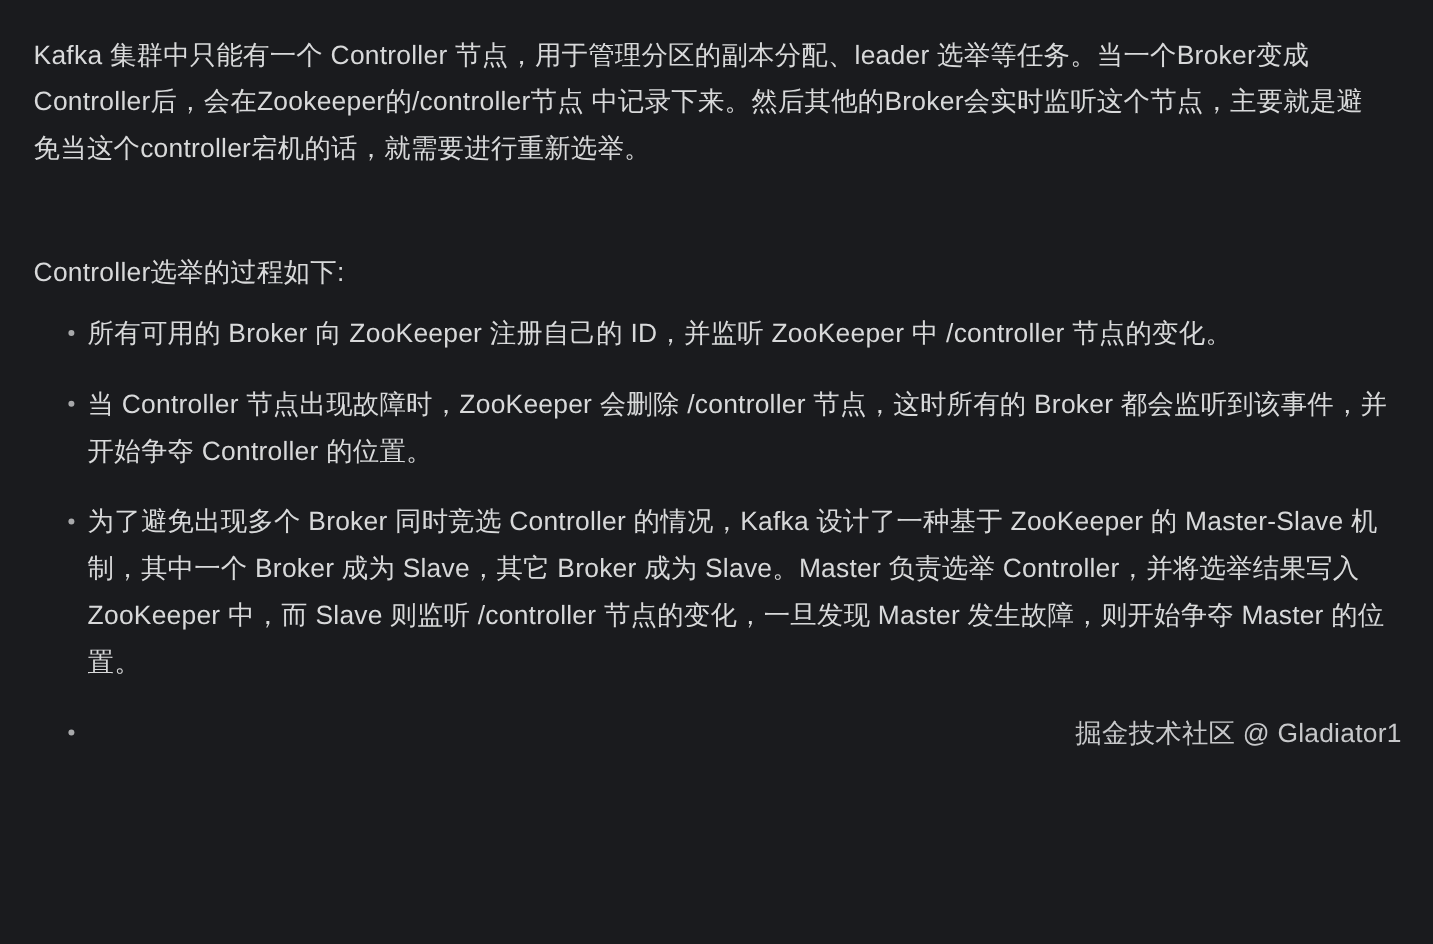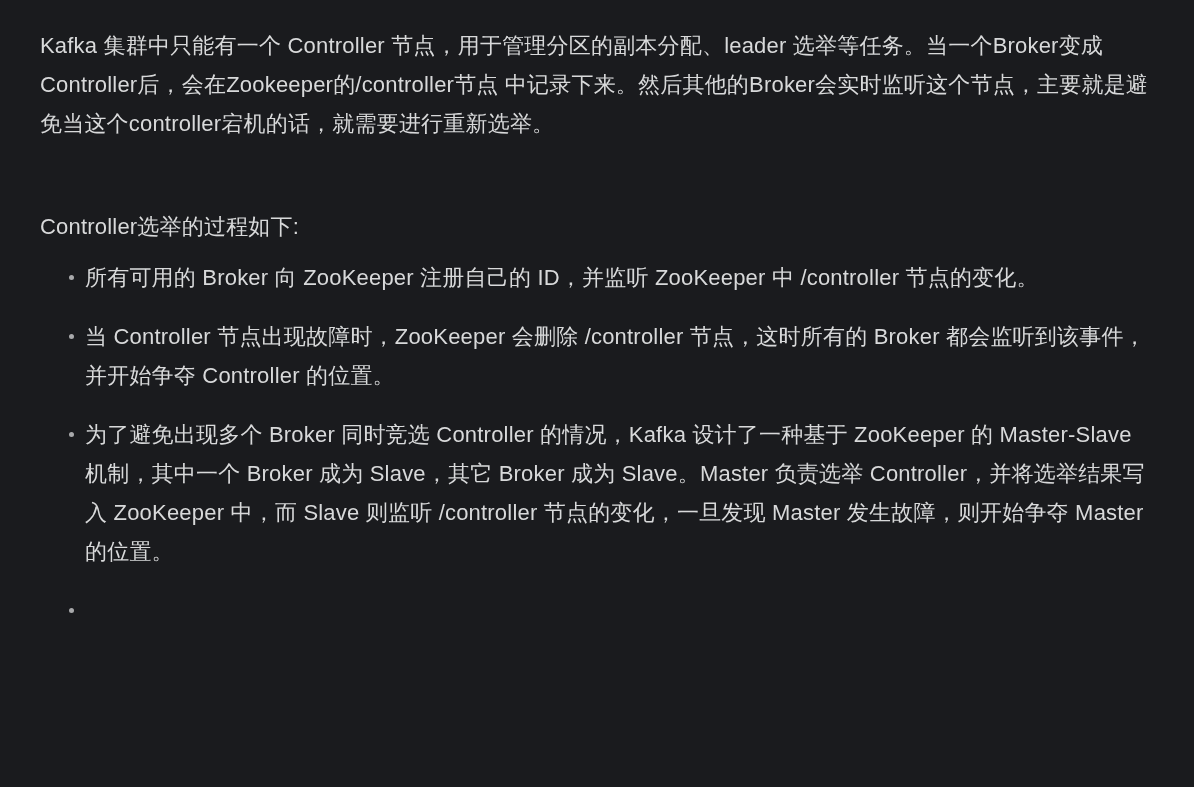--- a/index.html
+++ b/index.html
@@ -10,21 +10,21 @@
     width: 1194px;
     height: 787px;
     background: #1a1b1e;
     overflow: hidden;
     font-family: "Liberation Sans", "DejaVu Sans", sans-serif;
   }
   .page {
     box-sizing: border-box;
     width: 1194px;
     height: 702px;
-    padding: 26px 38px 0 40px;
+    padding: 26px 38px 0 28px;
     color: #d8d9da;
     font-size: 22px;
     line-height: 39px;
     letter-spacing: 0.2px;
   }
   .intro {
     margin: 0;
   }
   .list-heading {
     margin: 64px 0 0 0;
@@ -77,14 +77,15 @@
     </li>
     <li>
       <span class="bullet-dot"></span>
       <span>为了避免出现多个 Broker 同时竞选 Controller 的情况，Kafka 设计了一种基于 ZooKeeper 的 Master-Slave 机制，其中一个 Broker 成为 Slave，其它 Broker 成为 Slave。Master 负责选举 Controller，并将选举结果写入 ZooKeeper 中，而 Slave 则监听 /controller 节点的变化，一旦发现 Master 发生故障，则开始争夺 Master 的位置。</span>
     </li>
     <li>
       <span class="bullet-dot"></span>
     </li>
   </ul>
 
+  <div class="watermark">掘金技术社区 @ Gladiator1</div>
 
 </div>
 
 </body></html>

